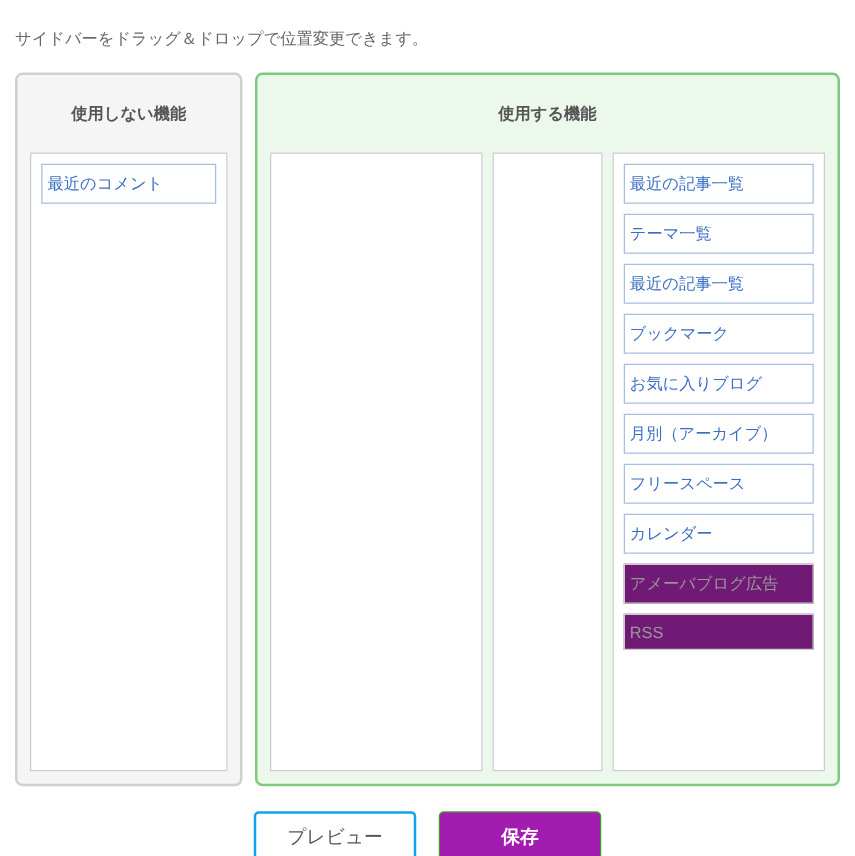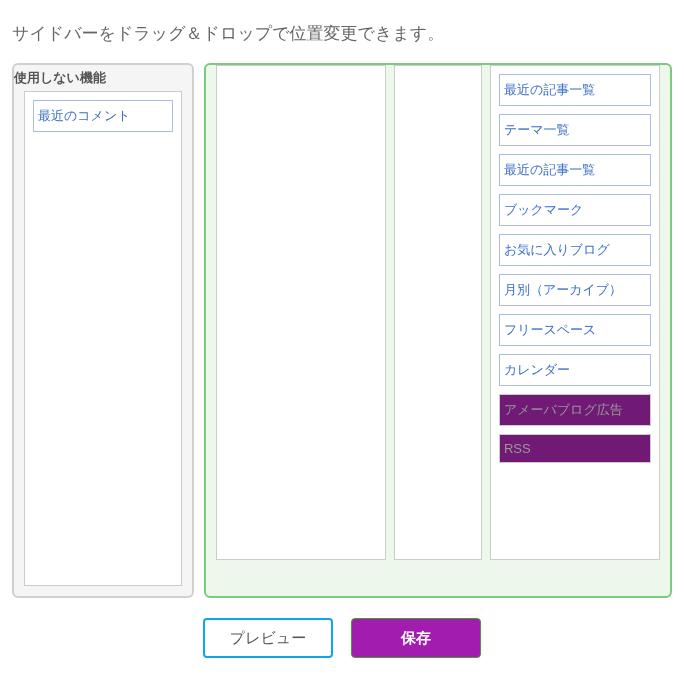--- a/index.html
+++ b/index.html
@@ -7,45 +7,46 @@
     margin: 0;
     padding: 12px;
     font-family: "Hiragino Kaku Gothic ProN", "Meiryo", sans-serif;
     font-size: 13px;
     color: #666;
     background: #fff;
     width: 684px;
   }
   .instruction {
     margin: 10px 0 18px 0;
-    font-size: 17px;
+    font-size: 13px;
   }
   .panels {
     display: flex;
     gap: 10px;
   }
   .panel {
     border-radius: 6px;
     padding: 0;
   }
   .panel-unused {
     width: 182px;
     border: 2px solid #d0d0d0;
     background: #f5f5f5;
   }
   .panel-used {
     flex: 1;
     border: 2px solid #7dc97d;
     background: #edf8ed;
   }
   .panel-header {
+    text-align: center;
     font-size: 13px;
     font-weight: bold;
     color: #555;
-    padding: 4px 0;
+    padding: 22px 0;
   }
   .panel-body {
     display: flex;
     gap: 8px;
     padding: 0 10px 10px 10px;
   }
   .panel-unused .panel-body {
     display: block;
     padding: 0 10px 10px 10px;
   }
@@ -113,20 +114,21 @@
   <div class="panel panel-unused">
     <div class="panel-header">使用しない機能</div>
     <div class="panel-body">
       <div class="drop-col">
         <div class="widget">最近のコメント</div>
       </div>
     </div>
   </div>
 
   <div class="panel panel-used">
+    <div class="panel-header">使用する機能</div>
     <div class="panel-body">
       <div class="drop-col col-a"></div>
       <div class="drop-col col-b"></div>
       <div class="drop-col col-c">
         <div class="widget">最近の記事一覧</div>
         <div class="widget">テーマ一覧</div>
         <div class="widget">最近の記事一覧</div>
         <div class="widget">ブックマーク</div>
         <div class="widget">お気に入りブログ</div>
         <div class="widget">月別（アーカイブ）</div>

